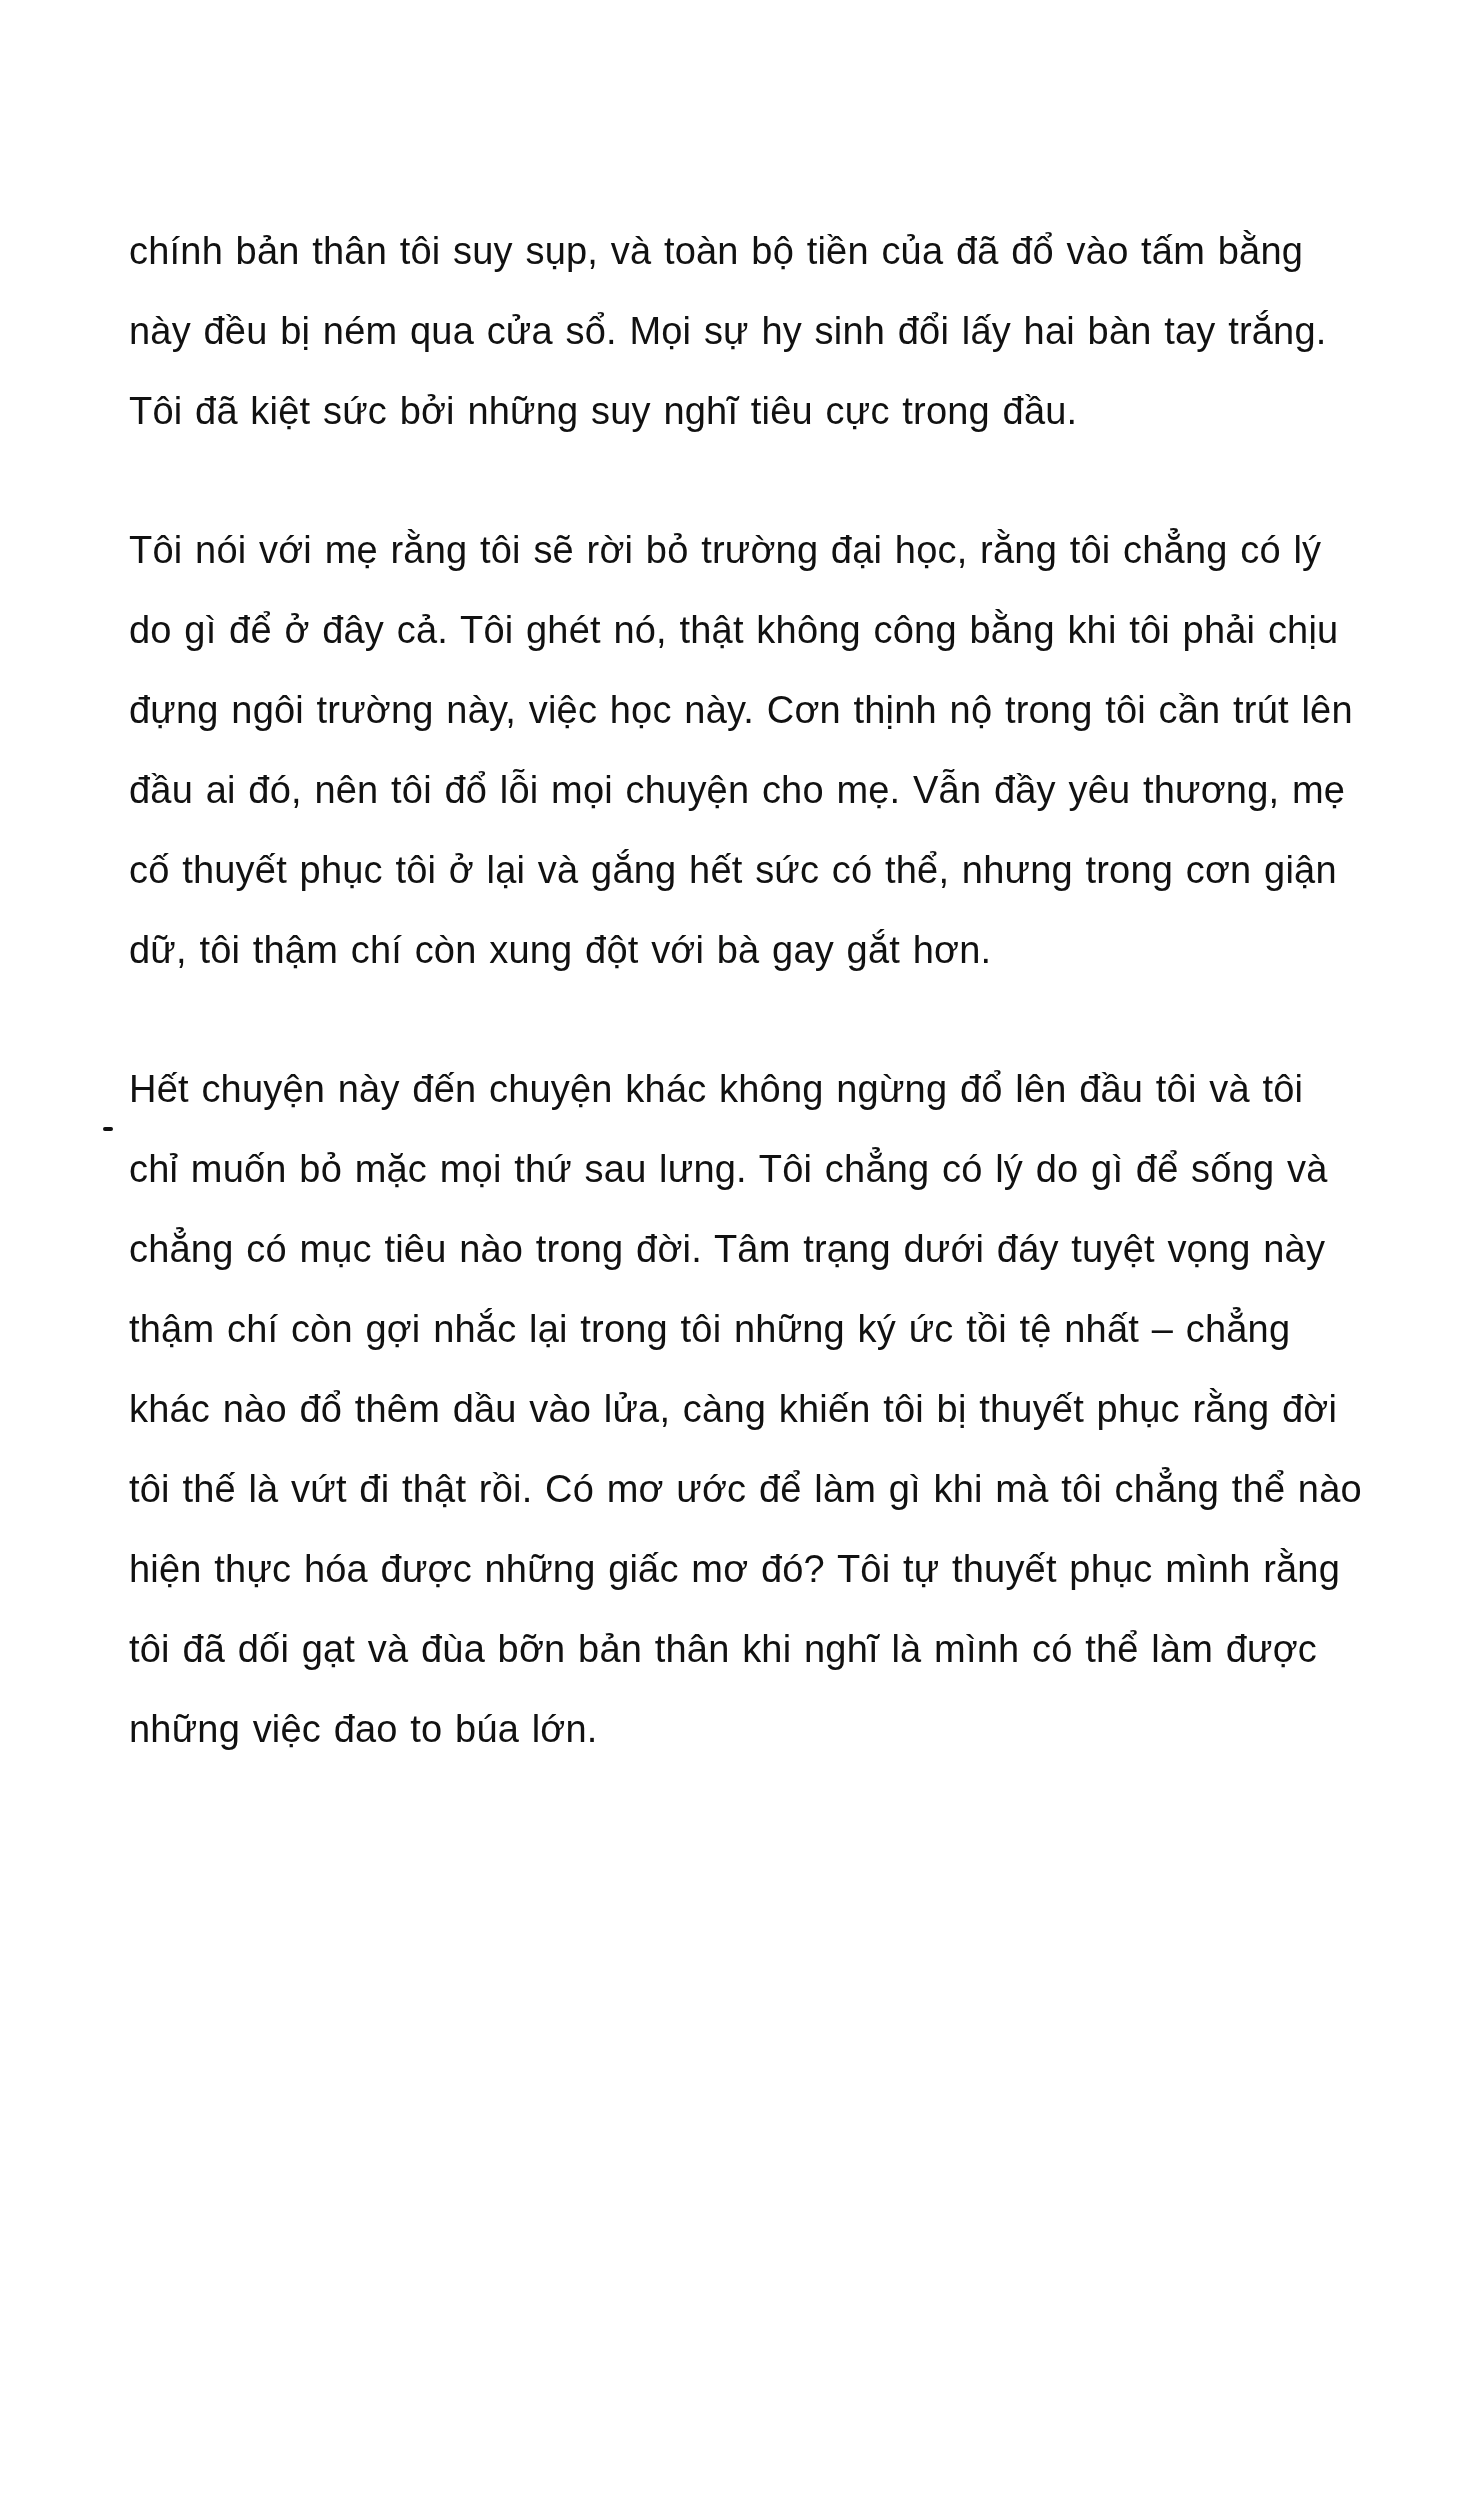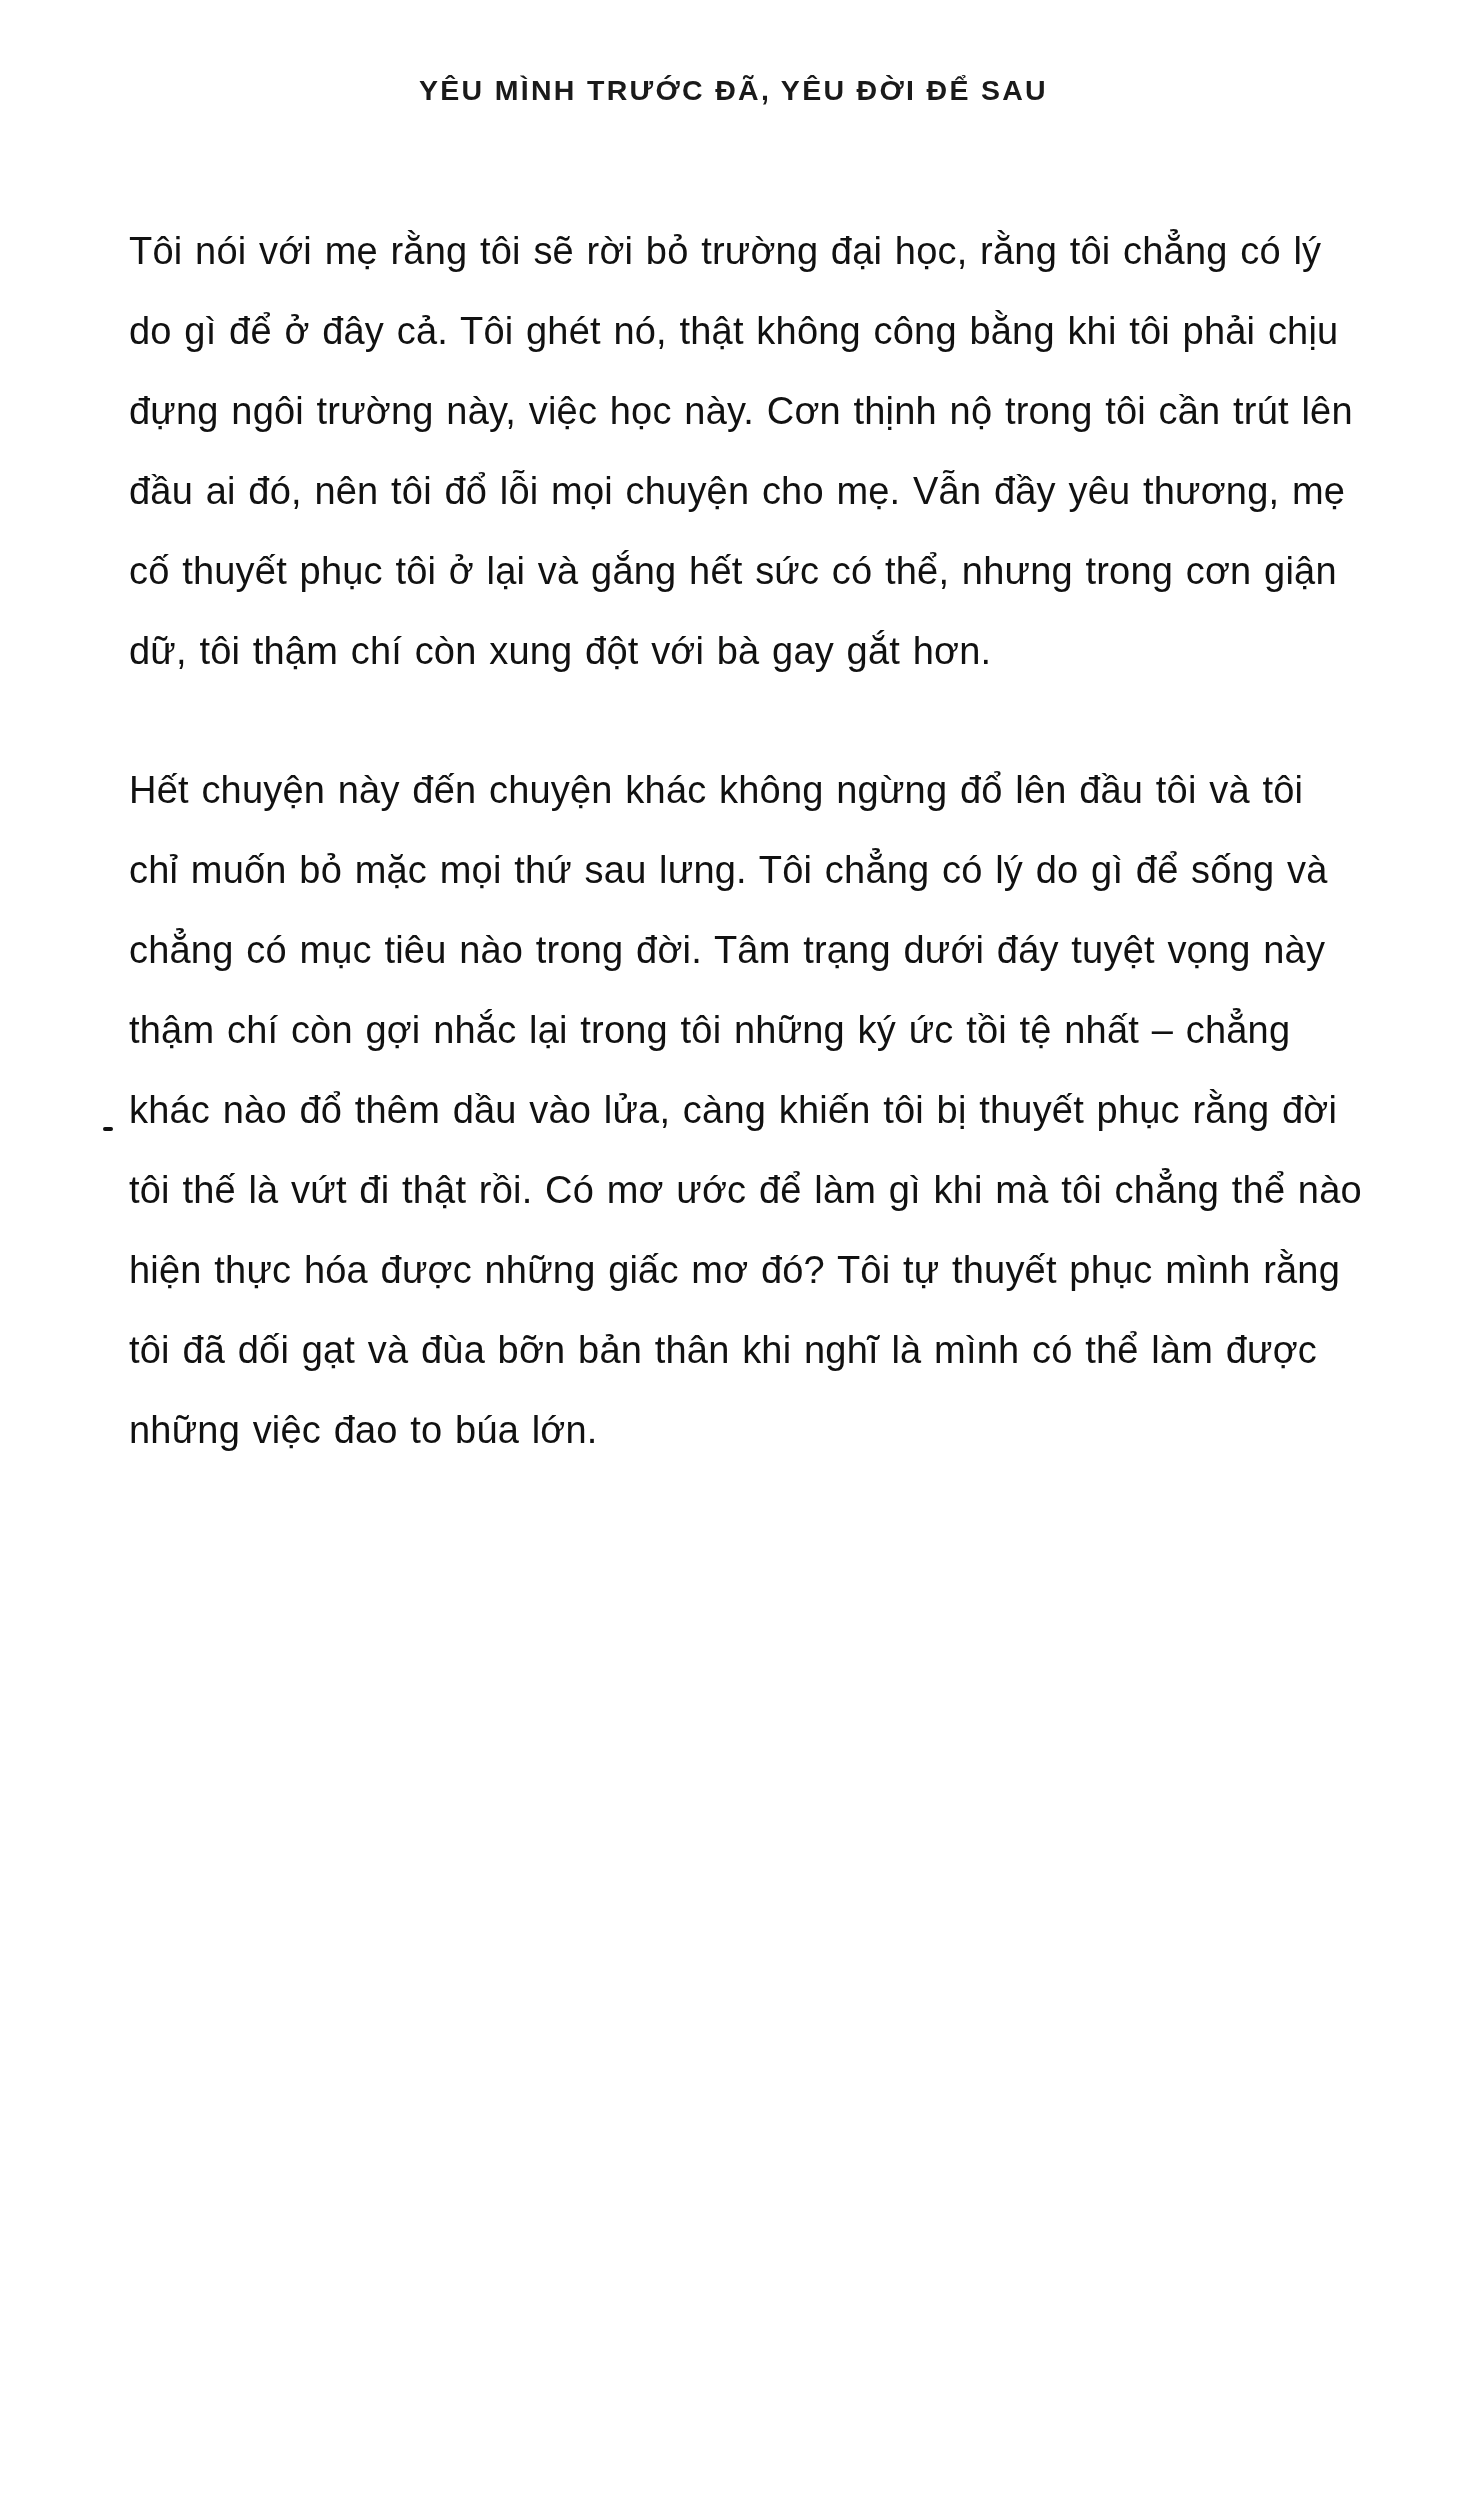--- a/index.html
+++ b/index.html
@@ -70,24 +70,24 @@
     height: 3.8px;
     background: #111111;
     border-radius: 1.9px;
   }
 </style>
 </head>
 <body>
 
 <div class="page">
 
-  <div class="running-head">YÊU MÌNH TRƯỚC ĐÃ, YÊU ĐỜI ĐỂ SAU</div>
 
   <div class="tick"></div>
 
   <div class="body-block">
+    <p class="para">chính bản thân tôi suy sụp, và toàn bộ tiền của đã đổ vào tấm bằng này đều bị ném qua cửa sổ. Mọi sự hy sinh đổi lấy hai bàn tay trắng. Tôi đã kiệt sức bởi những suy nghĩ tiêu cực trong đầu.</p>
     <p class="para">Tôi nói với mẹ rằng tôi sẽ rời bỏ trường đại học, rằng tôi chẳng có lý do gì để ở đây cả. Tôi ghét nó, thật không công bằng khi tôi phải chịu đựng ngôi trường này, việc học này. Cơn thịnh nộ trong tôi cần trút lên đầu ai đó, nên tôi đổ lỗi mọi chuyện cho mẹ. Vẫn đầy yêu thương, mẹ cố thuyết phục tôi ở lại và gắng hết sức có thể, nhưng trong cơn giận dữ, tôi thậm chí còn xung đột với bà gay gắt hơn.</p>
     <p class="para">Hết chuyện này đến chuyện khác không ngừng đổ lên đầu tôi và tôi chỉ muốn bỏ mặc mọi thứ sau lưng. Tôi chẳng có lý do gì để sống và chẳng có mục tiêu nào trong đời. Tâm trạng dưới đáy tuyệt vọng này thậm chí còn gợi nhắc lại trong tôi những ký ức tồi tệ nhất – chẳng khác nào đổ thêm dầu vào lửa, càng khiến tôi bị thuyết phục rằng đời tôi thế là vứt đi thật rồi. Có mơ ước để làm gì khi mà tôi chẳng thể nào hiện thực hóa được những giấc mơ đó? Tôi tự thuyết phục mình rằng tôi đã dối gạt và đùa bỡn bản thân khi nghĩ là mình có thể làm được những việc đao to búa lớn.</p>
   </div>
 
 
 </div>
 
 
 </body></html>

